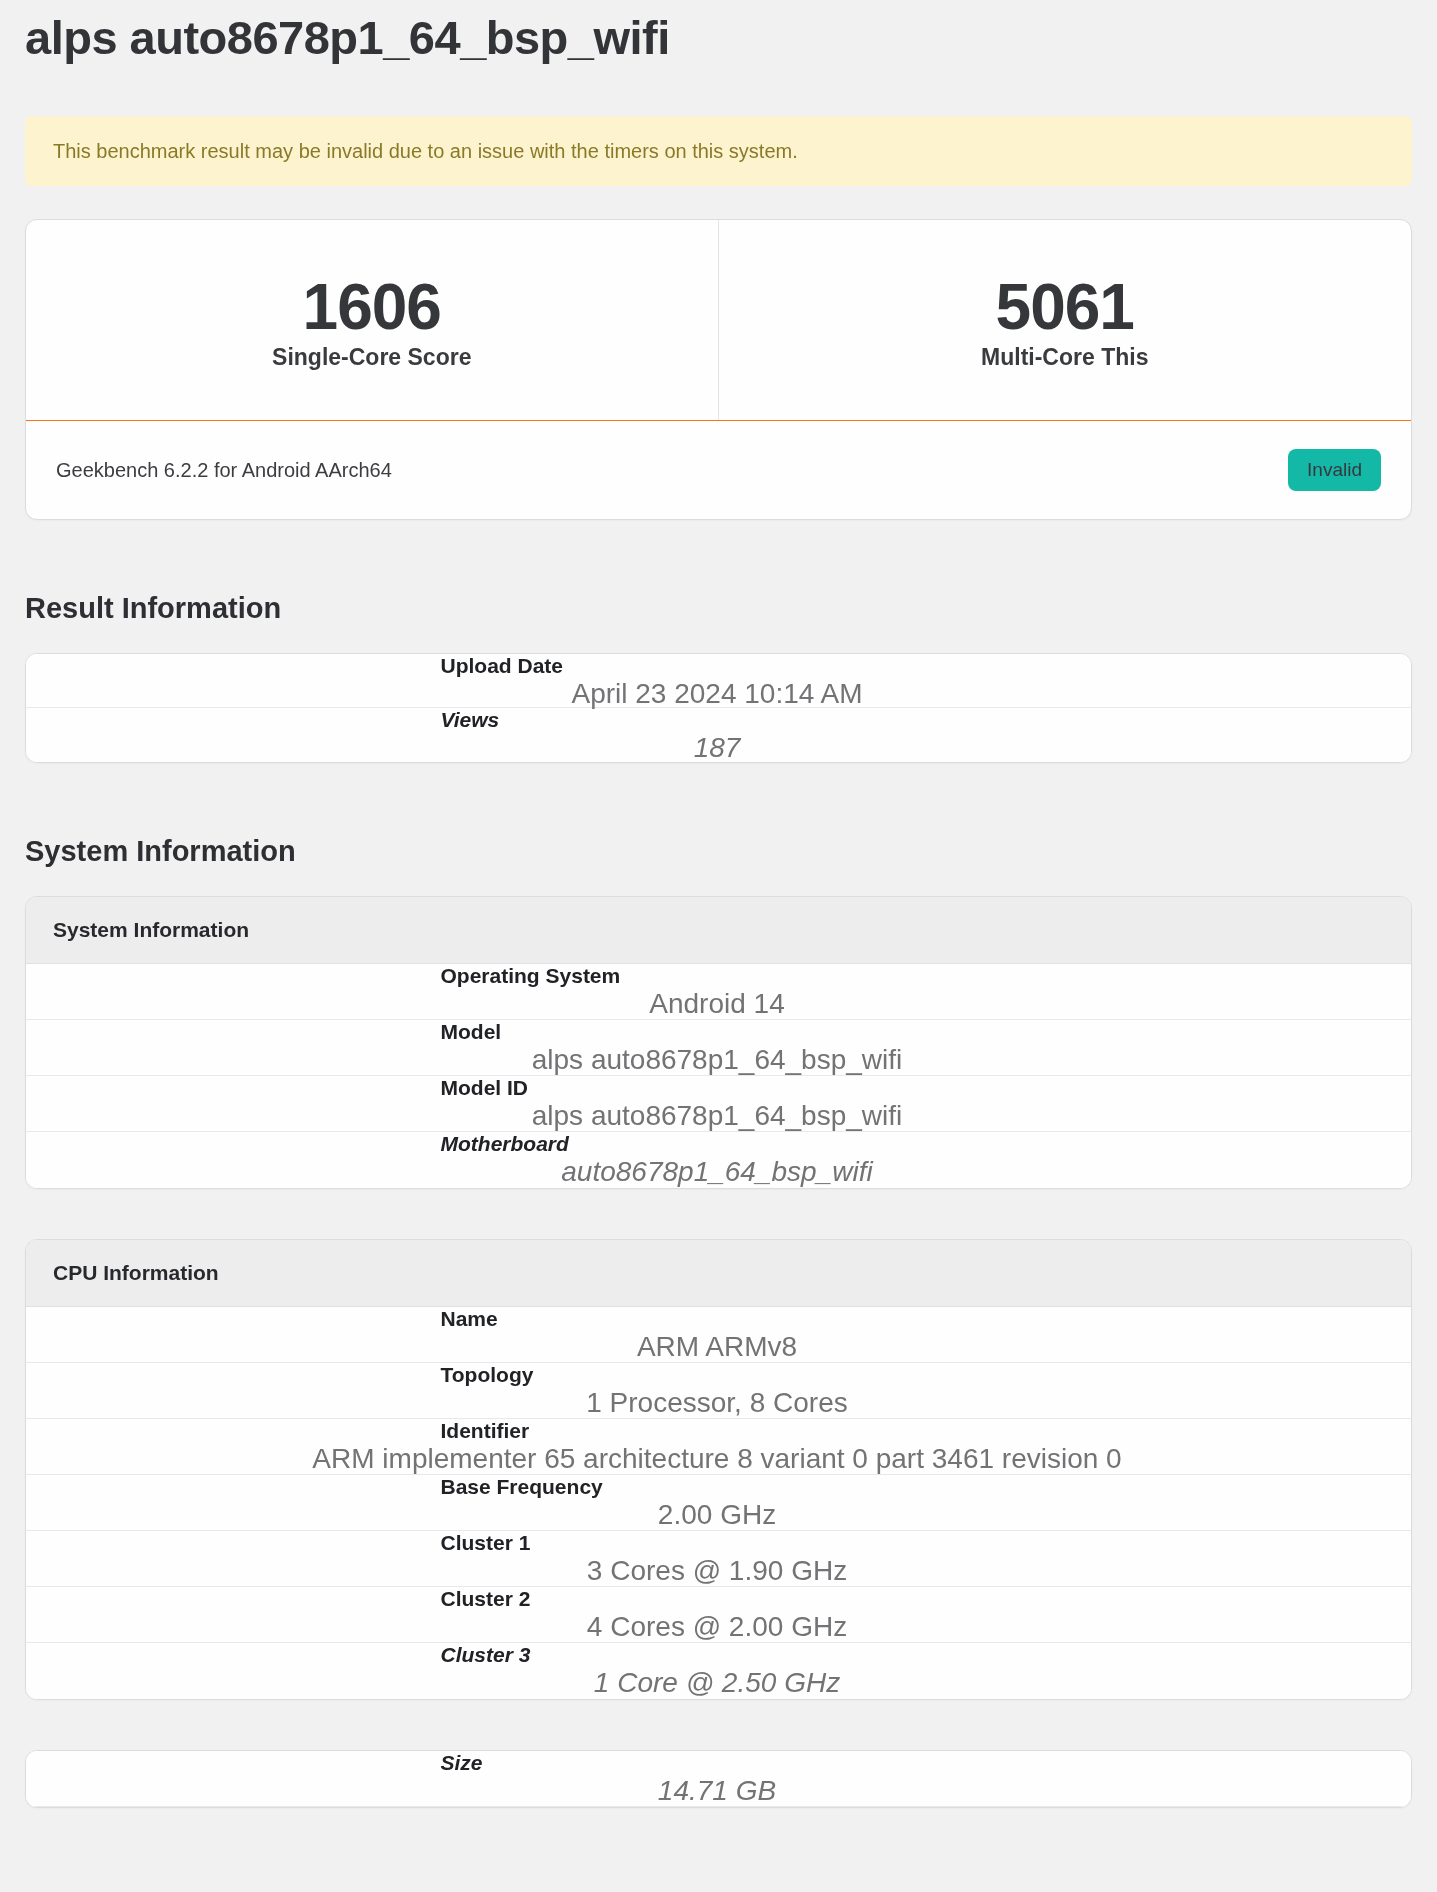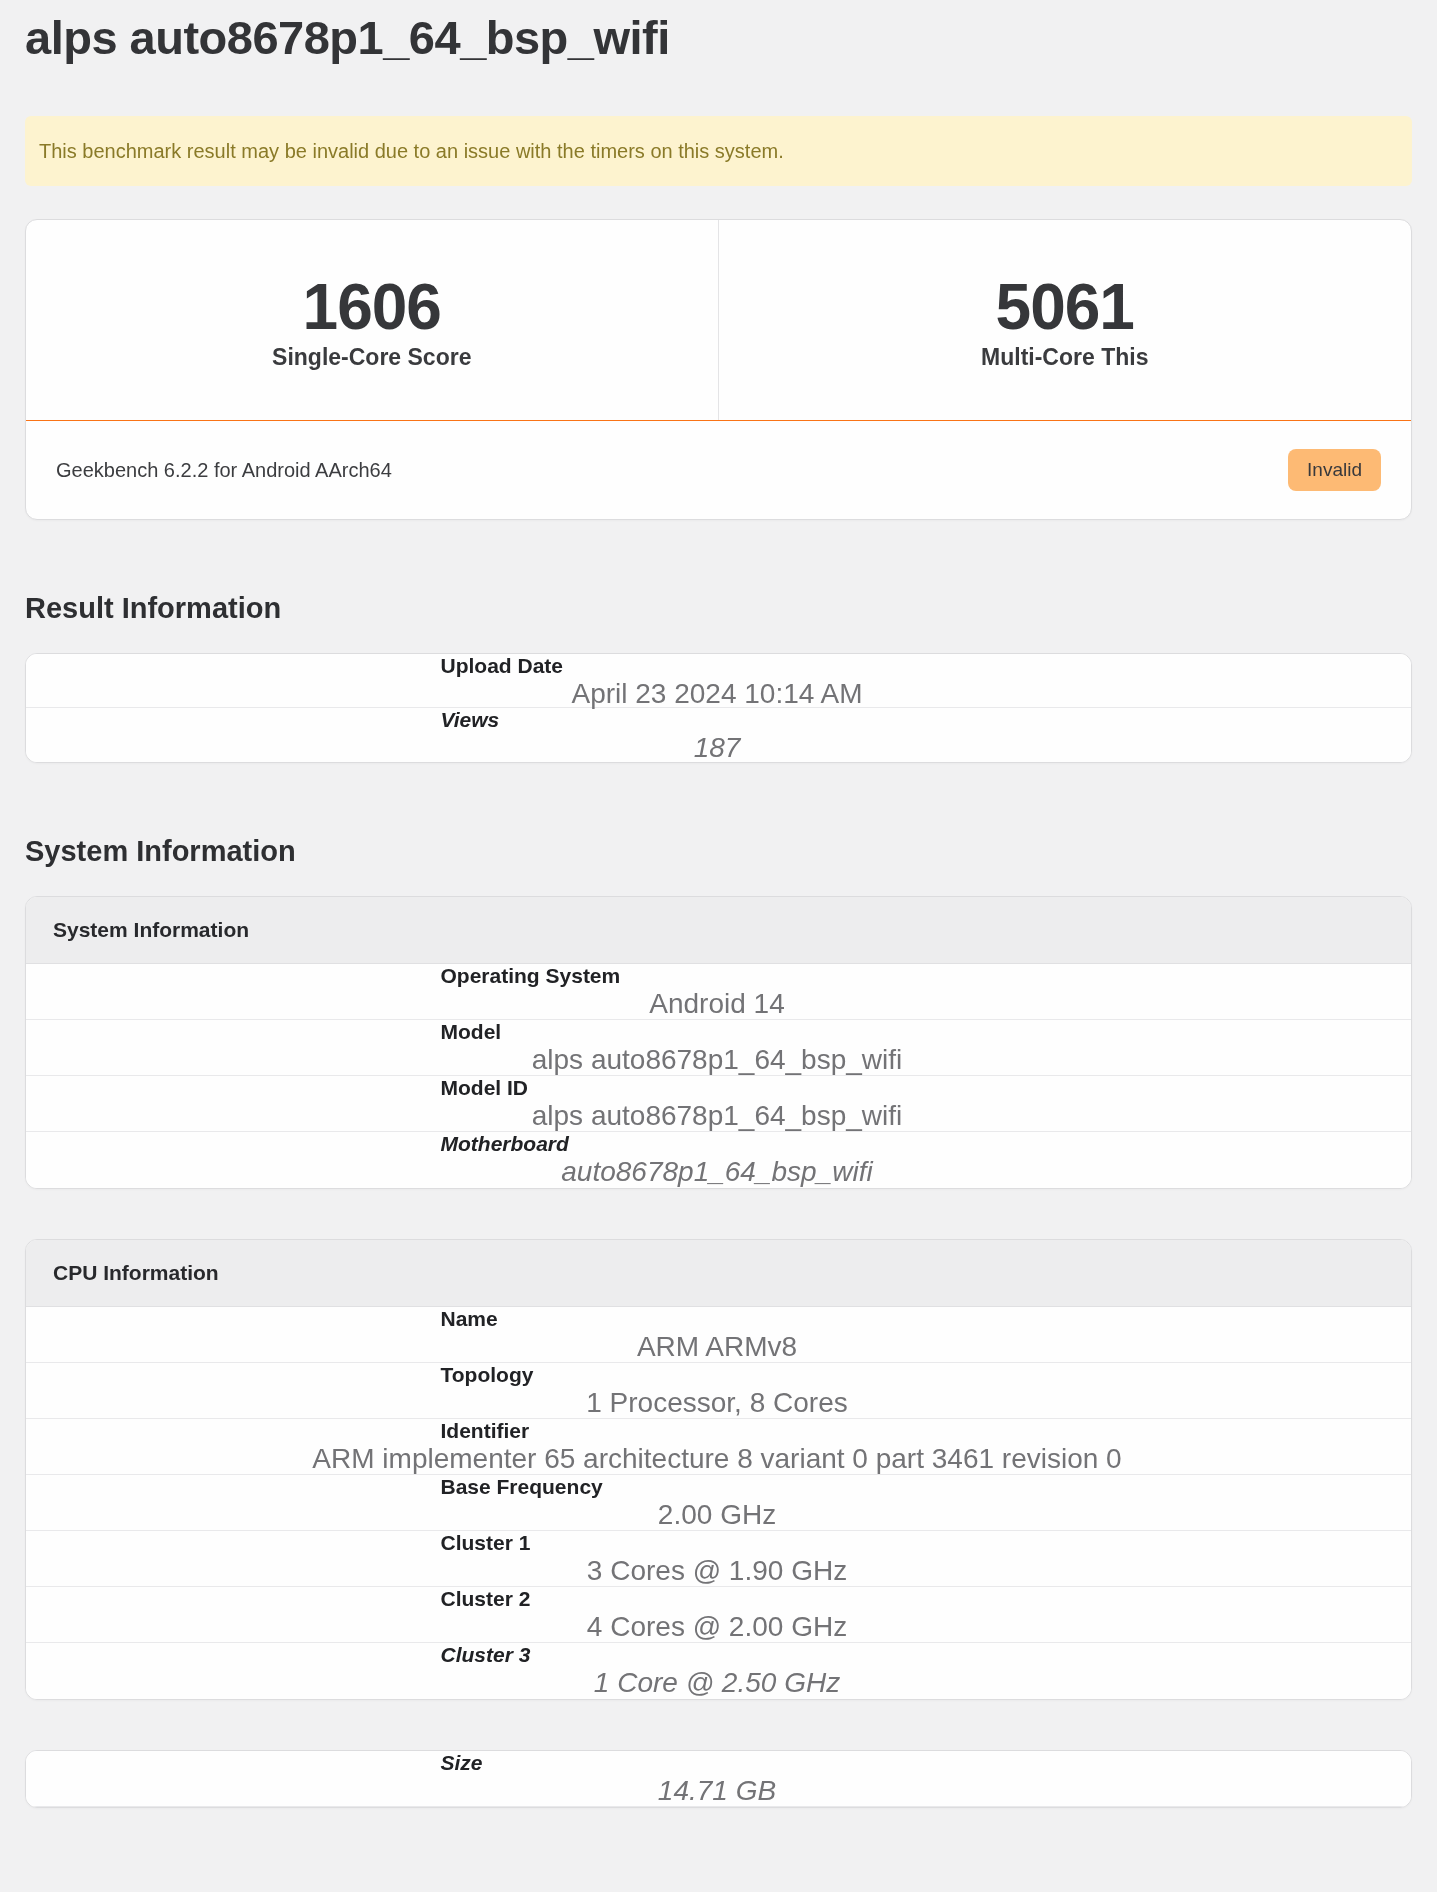--- a/index.html
+++ b/index.html
@@ -21,21 +21,21 @@
     letter-spacing: -0.5px;
     margin: 10px 0 50px 0;
     line-height: 1.2;
   }
   .warning-banner {
     background: #fdf3cf;
     border-radius: 6px;
     height: 70px;
     display: flex;
     align-items: center;
-    padding: 0 14px;
+    padding: 0 28px;
     color: #8a7a28;
     font-size: 20px;
     margin-bottom: 33px;
   }
   .card {
     background: #fefefe;
     border: 1px solid #dcdcde;
     border-radius: 12px;
     box-shadow: 0 1px 2px rgba(0,0,0,0.03);
     overflow: hidden;
@@ -68,21 +68,21 @@
     border-top: 1px solid #f97316;
     height: 99px;
     display: flex;
     align-items: center;
     padding: 0 30px;
     font-size: 20px;
     color: #3c3d40;
   }
   .invalid-badge {
     margin-left: auto;
-    background: #fdba74;
+    background: #14b8a6;
     color: #38393c;
     font-size: 19px;
     padding: 10px 19px;
     border-radius: 8px;
   }
   h2.section-heading {
     font-size: 29px;
     font-weight: 700;
     color: #2e2f32;
     margin: 72px 0 28px 0;

